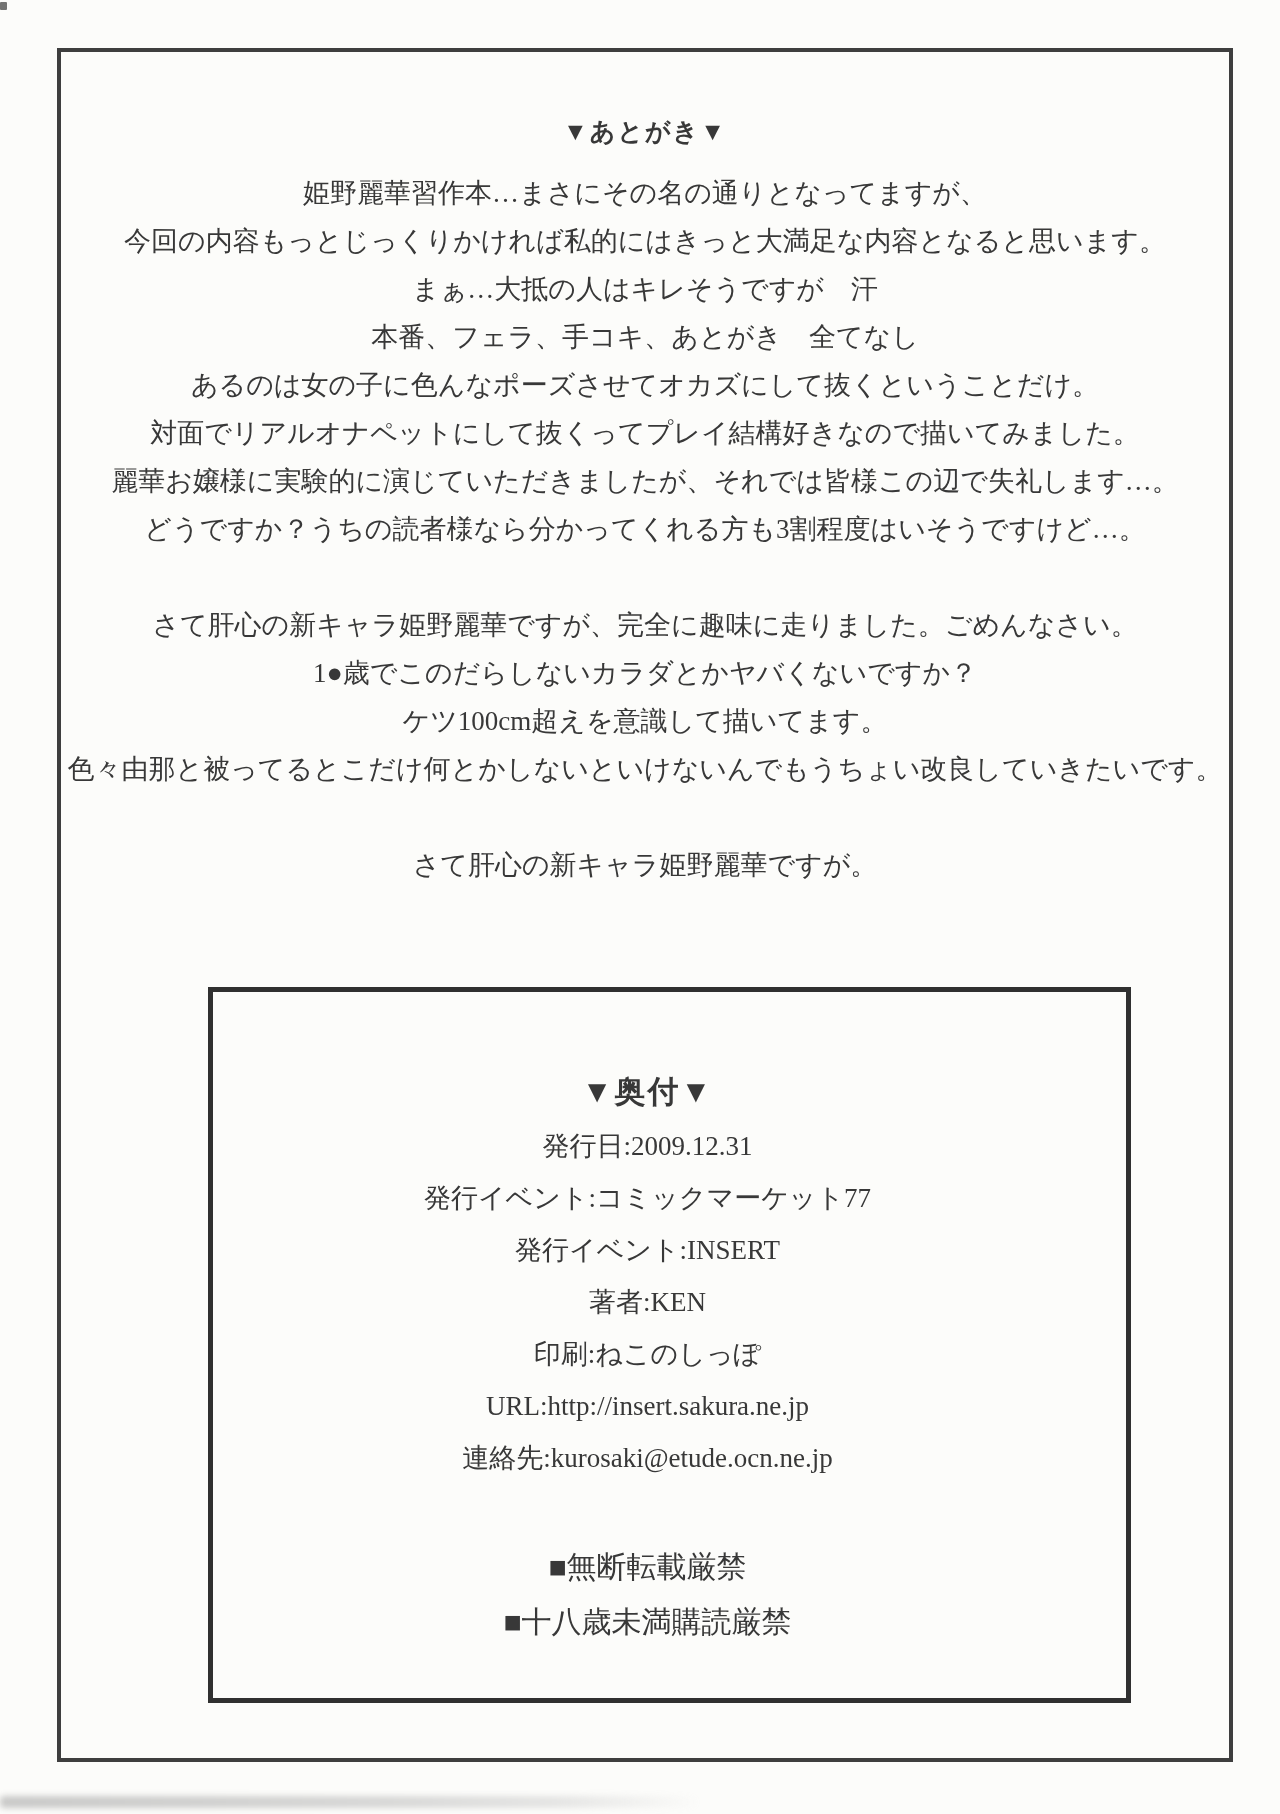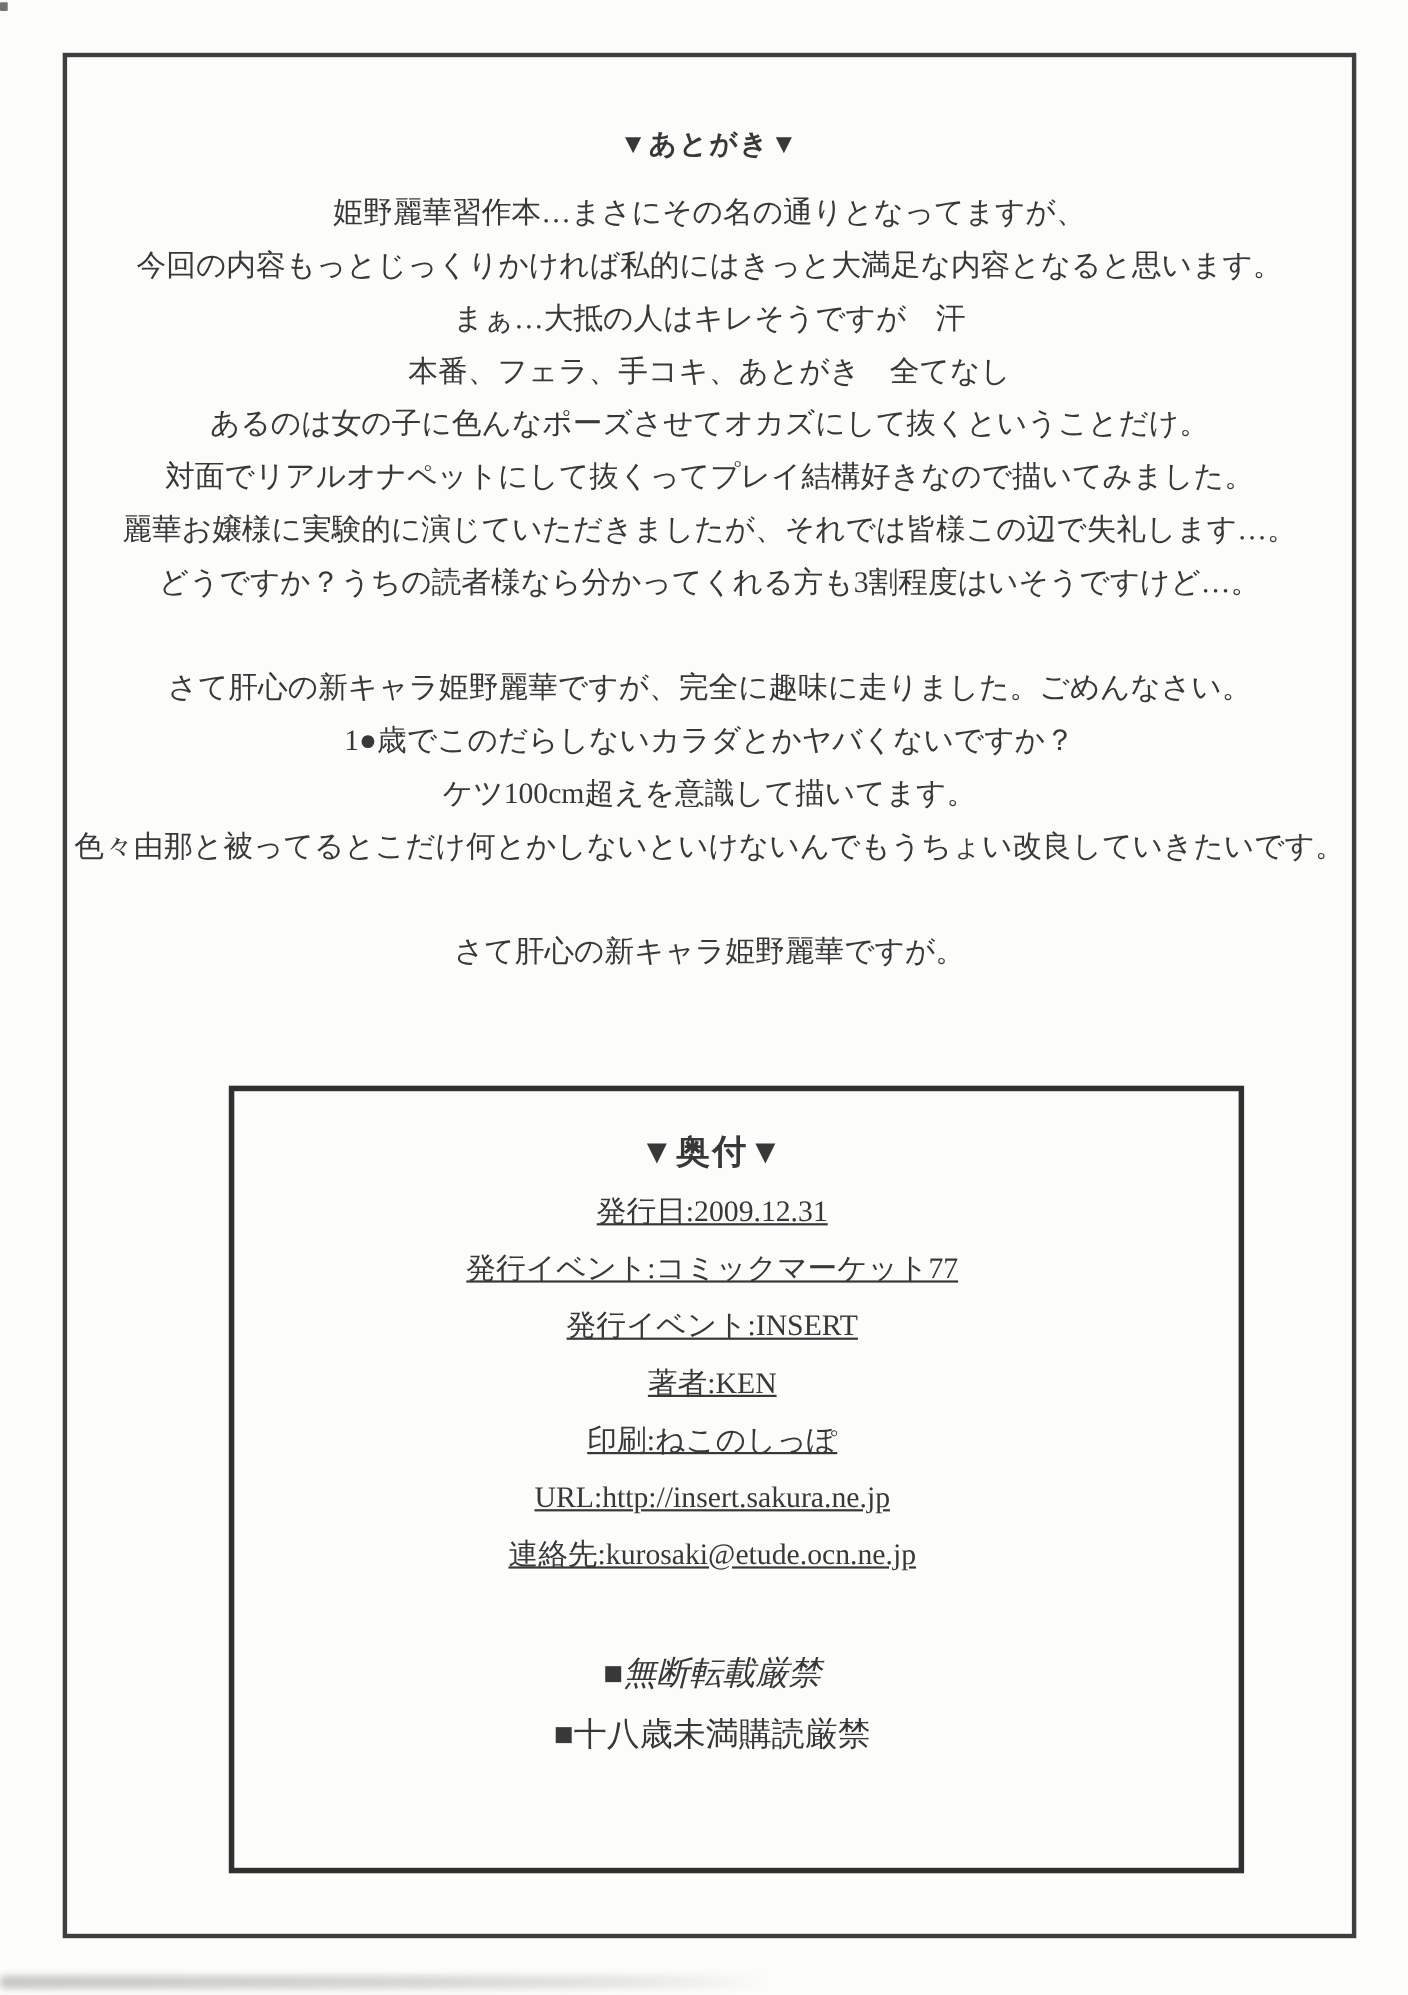--- a/index.html
+++ b/index.html
@@ -28,25 +28,25 @@
   .gap48{height:48px;}
   
   .colo{
     position:absolute;left:208px;top:987px;
     width:913px;height:706px;
     border:5px solid #303030;
     box-sizing:content-box;
     text-align:center;
   }
   .colo-inner{padding-right:44px;}
-  .colo-title{margin-top:31px;height:48px;line-height:48px;font-size:31px;font-weight:bold;letter-spacing:2px;white-space:nowrap;}
-  .entry{height:52px;line-height:52px;font-size:27px;white-space:nowrap;text-decoration:underline;}
+  .colo-title{margin-top:76px;height:48px;line-height:48px;font-size:31px;font-weight:bold;letter-spacing:2px;white-space:nowrap;}
+  .entry{height:52px;line-height:52px;font-size:27px;white-space:nowrap;}
   .entries{margin-top:4px;}
   .warn{height:55px;line-height:55px;font-size:30px;white-space:nowrap;}
-  .warn-first{margin-top:55px;font-style:italic;}
+  .warn-first{margin-top:55px;}
   
   .artifact-corner{
     position:absolute;left:0;top:2px;width:7px;height:8px;
     background:#2a2a2a;opacity:.65;border-radius:1px;
   }
   .artifact-bottom{
     position:absolute;left:0;top:1796px;width:700px;height:12px;
     background:linear-gradient(90deg,#8a8a8a 0%,#9a9a9a 30%,#aaa 55%,#c9c9c9 80%,rgba(200,200,200,0) 100%);
     opacity:.45;filter:blur(3px);border-radius:4px;
   }

